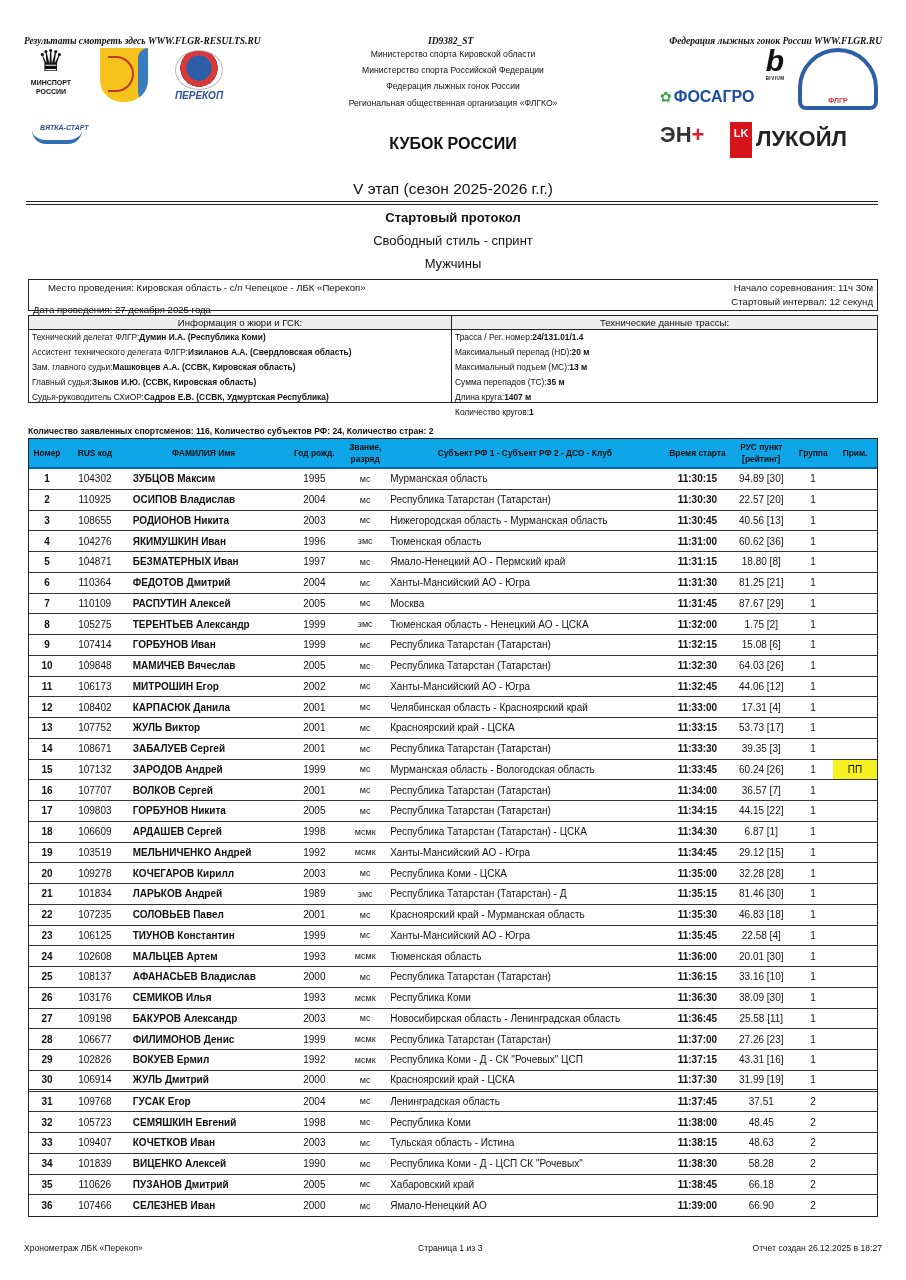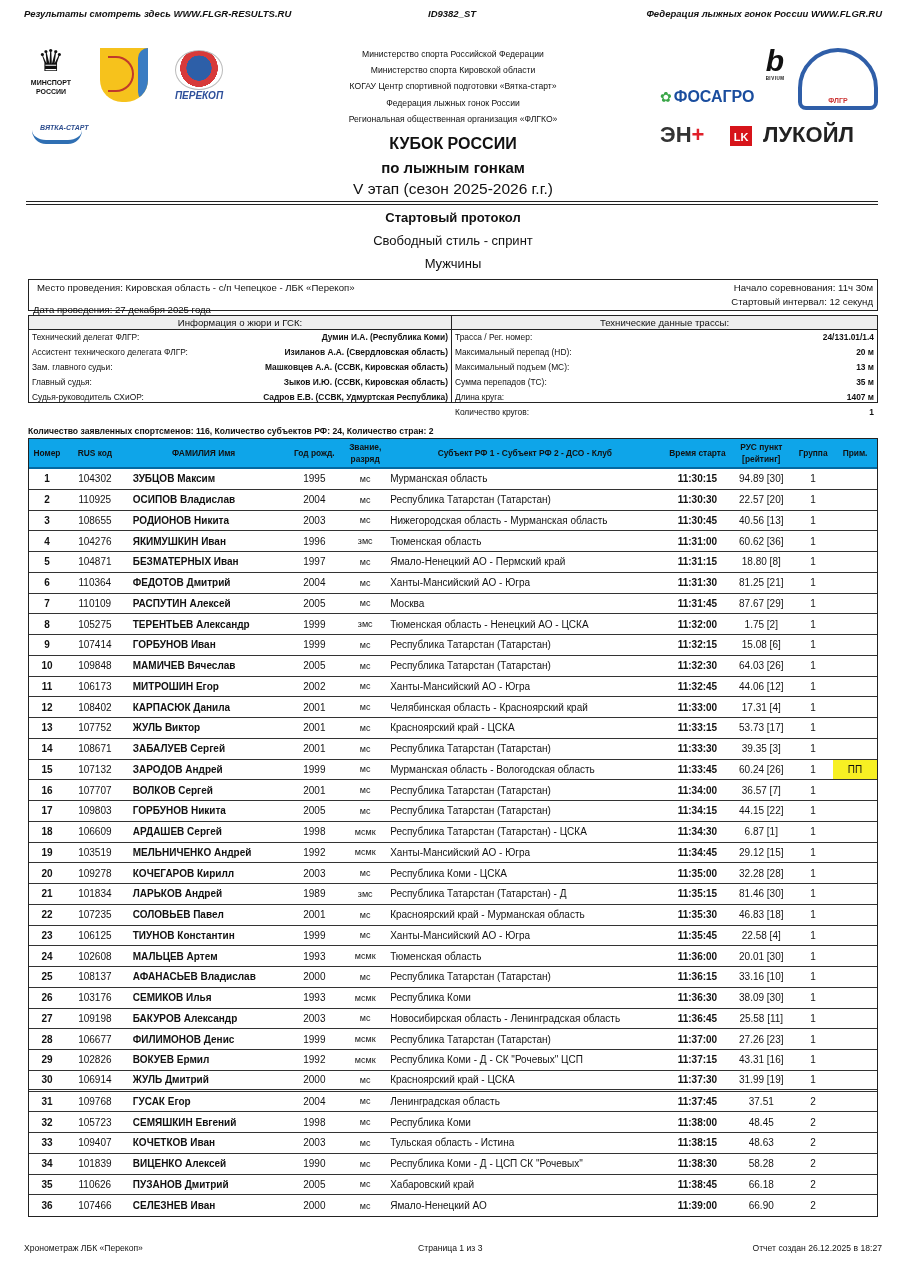--- a/index.html
+++ b/index.html
@@ -1,19 +1,19 @@
 <!DOCTYPE html>
 <html><head>
 <meta charset="utf-8">
 <style>
   * { box-sizing: border-box; margin: 0; padding: 0; }
   html, body { width: 906px; height: 1280px; background: #ffffff; overflow: hidden; }
   body { font-family: "Liberation Sans", "DejaVu Sans", sans-serif; color: #111; position: relative; }
   .page { position: absolute; left: 0; top: 0; width: 906px; height: 1280px; }
-  .topline { position: absolute; top: 8px; font-size: 9.5px; font-weight: bold; font-style: italic; white-space: nowrap; }
+  .topline { position: absolute; top: 36px; font-size: 9.5px; font-weight: bold; font-style: italic; white-space: nowrap; font-family: Liberation Serif, serif; }
   .topline.left { left: 24px; }
   .topline.mid { left: 428px; }
   .topline.right { right: 24px; }
 
   
   .logo { position: absolute; }
   .eagle { left: 28px; top: 44px; width: 46px; height: 62px; text-align: center; }
   .eagle .glyph { font-size: 30px; line-height: 34px; color: #111; }
   .eagle .cap { font-size: 7px; font-weight: bold; line-height: 9px; }
   .kirov { left: 100px; top: 48px; width: 48px; height: 54px; background: #f6c21c; border-radius: 0 0 22px 22px; overflow: hidden; }
@@ -39,33 +39,33 @@
   .bivium { position: absolute; left: 104px; top: 2px; width: 30px; text-align: center; }
   .bivium .mark { font-size: 30px; font-weight: bold; font-style: italic; line-height: 30px; }
   .bivium .cap { font-size: 4.5px; font-weight: bold; letter-spacing: 0.5px; }
   .fosagro { position: absolute; left: 4px; top: 44px; font-size: 16px; font-weight: bold; color: #1a4d9e; white-space: nowrap; }
   .fosagro .flower { color: #3aa648; font-size: 14px; margin-right: 2px; }
   .flgr { position: absolute; left: 142px; top: 4px; width: 80px; height: 62px; border: 4px solid #2f5ea8; border-radius: 40px 40px 8px 8px; text-align: center; }
   .flgr .cap { position: absolute; bottom: 2px; left: 0; right: 0; font-size: 7px; color: #c33; font-weight: bold; }
   .enplus { position: absolute; left: 4px; top: 78px; font-size: 22px; font-weight: bold; color: #333; white-space: nowrap; }
   .enplus .plus { color: #e0202a; }
   .lukoil { position: absolute; left: 74px; top: 78px; font-size: 22px; font-weight: bold; color: #222; white-space: nowrap; }
-  .lukoil .box { display: inline-block; width: 22px; height: 20px; background: #d7141a; color: #fff; font-size: 11px; line-height: 22px; text-align: center; vertical-align: middle; margin-right: 11px; }
+  .lukoil .box { display: inline-block; width: 22px; height: 36px; background: #d7141a; color: #fff; font-size: 11px; line-height: 22px; text-align: center; vertical-align: middle; margin-right: 4px; }
 
   
   .venue { position: absolute; left: 28px; top: 279px; width: 850px; height: 32px; border: 1.5px solid #222; font-size: 9.6px; }
   .venue .r { position: absolute; line-height: 14px; white-space: nowrap; }
-  .venue .l1 { left: 8px; top: 1px; } .venue .l2 { left: 4px; top: 23px; }
+  .venue .l1 { left: 19px; top: 1px; } .venue .l2 { left: 4px; top: 23px; }
   .venue .r1 { right: 4px; top: 1px; } .venue .r2 { right: 4px; top: 15px; }
 
   .infobox { position: absolute; top: 315px; height: 88px; border: 1.5px solid #222; font-size: 8.4px; }
   .infobox.left { left: 28px; width: 424px; }
   .infobox.right { left: 452px; width: 426px; border-left: none; }
   .infobox .head { height: 14px; line-height: 13px; text-align: center; font-size: 9.6px; background: #eeeeee; border-bottom: 1.5px solid #222; }
-  .infobox .row { height: 15px; line-height: 15px; padding: 0 3px; display: flex; justify-content: space-between; white-space: nowrap; }
+  .infobox .row { height: 15px; line-height: 15px; padding: 0 3px; display: flex; white-space: nowrap; }
   .infobox .row .v { font-weight: bold; }
 
   .counts { position: absolute; left: 28px; top: 426px; font-size: 8.6px; font-weight: bold; white-space: nowrap; }
 
   
   .tbl { position: absolute; left: 28px; top: 438px; width: 850px; border: 1.5px solid #222; border-collapse: collapse; font-size: 10px; }
   .tbl .hdr { display: flex; height: 30px; background: #0ea5e9; border-bottom: 2px solid #0369a1; font-weight: bold; font-size: 8.4px; align-items: center; }
   .tbl .hdr > div { text-align: center; line-height: 12px; }
   .tbl .row { display: flex; height: 20.75px; align-items: center; border-bottom: 1.5px solid #333; }
   .tbl .row:last-child { border-bottom: none; }
@@ -108,29 +108,27 @@
   <div class="logo perekop">
     <div class="circ"></div>
     <div class="cap">ПЕРЕКОП</div>
   </div>
   <div class="logo vyatka">
     <div class="swoosh"></div>
     <div class="cap">ВЯТКА-СТАРТ</div>
   </div>
 
   <div class="org-lines">
+    <div>Министерство спорта Кировской области</div>
     <div>Министерство спорта Российской Федерации</div>
-    <div>Министерство спорта Кировской области</div>
-    <div>КОГАУ Центр спортивной подготовки «Вятка-старт»</div>
     <div>Федерация лыжных гонок России</div>
     <div>Региональная общественная организация «ФЛГКО»</div>
   </div>
 
   <div class="title1">КУБОК РОССИИ</div>
-  <div class="title2">по лыжным гонкам</div>
   <div class="title3">V этап (сезон 2025-2026 г.г.)</div>
   <div class="rule-double"></div>
   <div class="sub1">Стартовый протокол</div>
   <div class="sub2">Свободный стиль - спринт</div>
   <div class="sub3">Мужчины</div>
 
   <div class="sponsors">
     <div class="bivium">
       <div class="mark">b</div>
       <div class="cap">BIVIUM</div>

